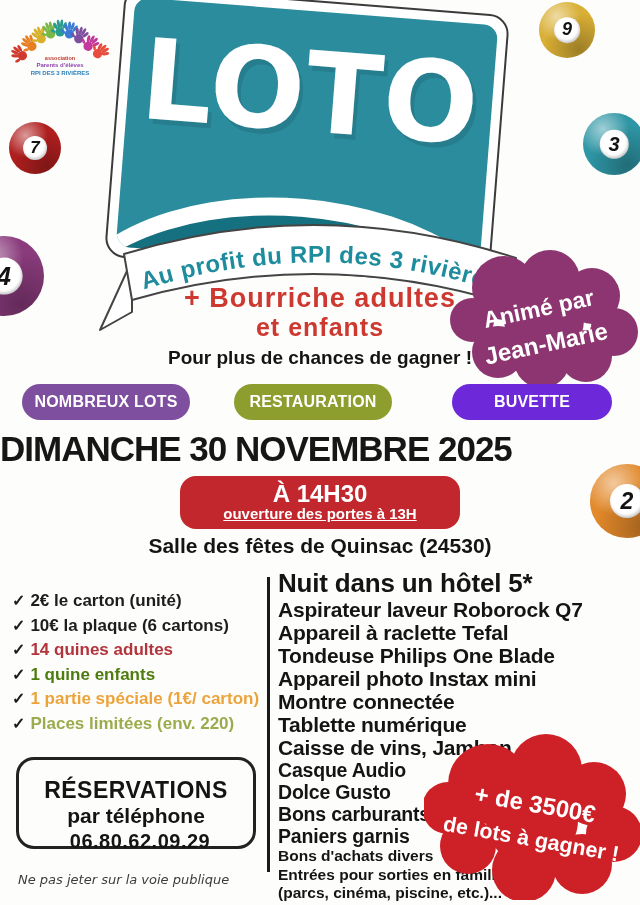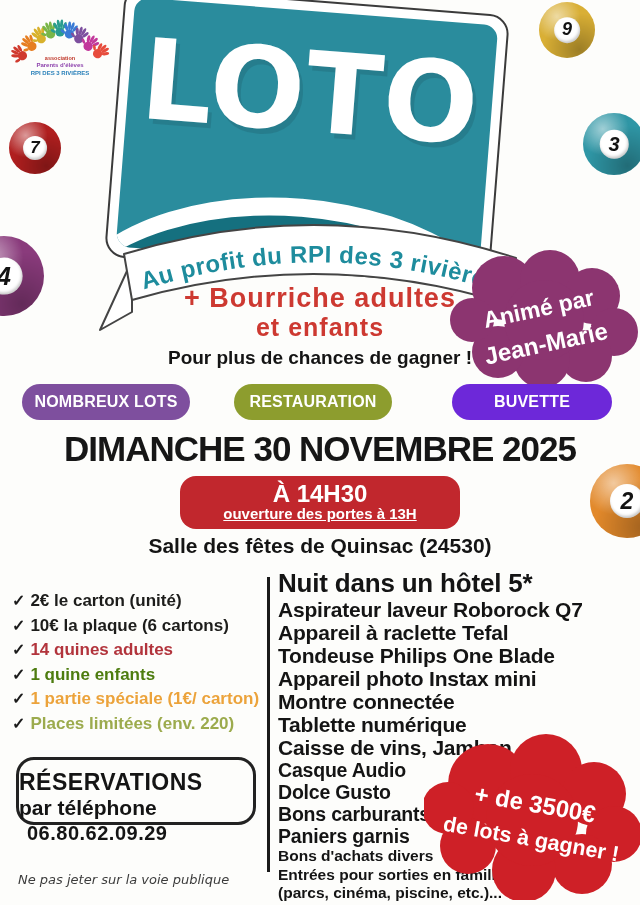--- a/index.html
+++ b/index.html
@@ -46,35 +46,35 @@
   .cloud-red circle { fill:#ce2027; }
   .cloud-text { fill:#fff; font-weight:bold; font-family:"Liberation Sans", sans-serif; }
   
   .badge { position:absolute; top:384px; height:36px; border-radius:18px;
     display:flex; align-items:center; justify-content:center;
     color:#fff; font-weight:800; font-size:16px; letter-spacing:.2px; }
   .badge-0 { left:22px; width:168px; }
   .badge-1 { left:234px; width:158px; }
   .badge-2 { left:452px; width:160px; }
   
-  .event-date { position:absolute; left:0; top:429px; width:640px; text-align:center;
+  .event-date { position:absolute; left:0; top:429px; width:640px; text-align:left;
     font-size:35px; font-weight:900; letter-spacing:-1px; color:#161616; }
   .time-box { position:absolute; left:180px; top:476px; width:280px; height:53px;
     background:#c1272d; border-radius:16px; color:#fff; text-align:center; padding-top:6px; }
   .time-box .t1 { font-size:24px; font-weight:800; line-height:23px; }
   .time-box .t2 { font-size:15px; font-weight:700; line-height:18px;text-decoration:underline; }
   .venue { position:absolute; left:0; top:534px; width:640px; text-align:center;
     font-size:21px; font-weight:800; }
   
   .divider { position:absolute; left:267px; top:577px; width:3px; height:295px; background:#1a1a1a; }
   .checklist { position:absolute; left:12px; top:589px; width:252px; }
   .check-row { display:flex; align-items:baseline; line-height:24.5px; font-size:17px; font-weight:800; }
   .check { color:#1b1b1b; margin-right:5px; font-size:16px; }
-  .res-box { position:absolute; left:16px; top:757px; width:240px; height:68px;
-    border:3px solid #222; border-radius:18px; padding-top:9px; }
+  .res-box { position:absolute; left:16px; top:757px; width:240px; height:92px;
+    border:3px solid #222; border-radius:18px; text-align:center; padding-top:17px; }
   .res-box .r1 { font-size:23px; font-weight:900; line-height:26px; letter-spacing:.5px; }
   .res-box .r2 { font-size:21px; font-weight:800; line-height:25px; }
   .res-box .r3 { font-size:20px; font-weight:900; line-height:27px; letter-spacing:.5px;margin-left:8px; }
   .footer-note { position:absolute; left:18px; top:872px; font-size:13px; font-style:italic;
     color:#3c3c3c; font-family:"DejaVu Sans", sans-serif; }
   .prizes { position:absolute; left:278px; top:568px; width:360px; }
   .p-head { font-size:26px; line-height:30px; font-weight:900; letter-spacing:-.2px; }
   .p-mid  { font-size:21px; line-height:23px; font-weight:800; letter-spacing:-.2px; }
   .p-mid2 { font-size:19.5px; line-height:22px; font-weight:800; letter-spacing:-.2px; }
   .p-small{ font-size:15.5px; line-height:18.5px; font-weight:800; }

